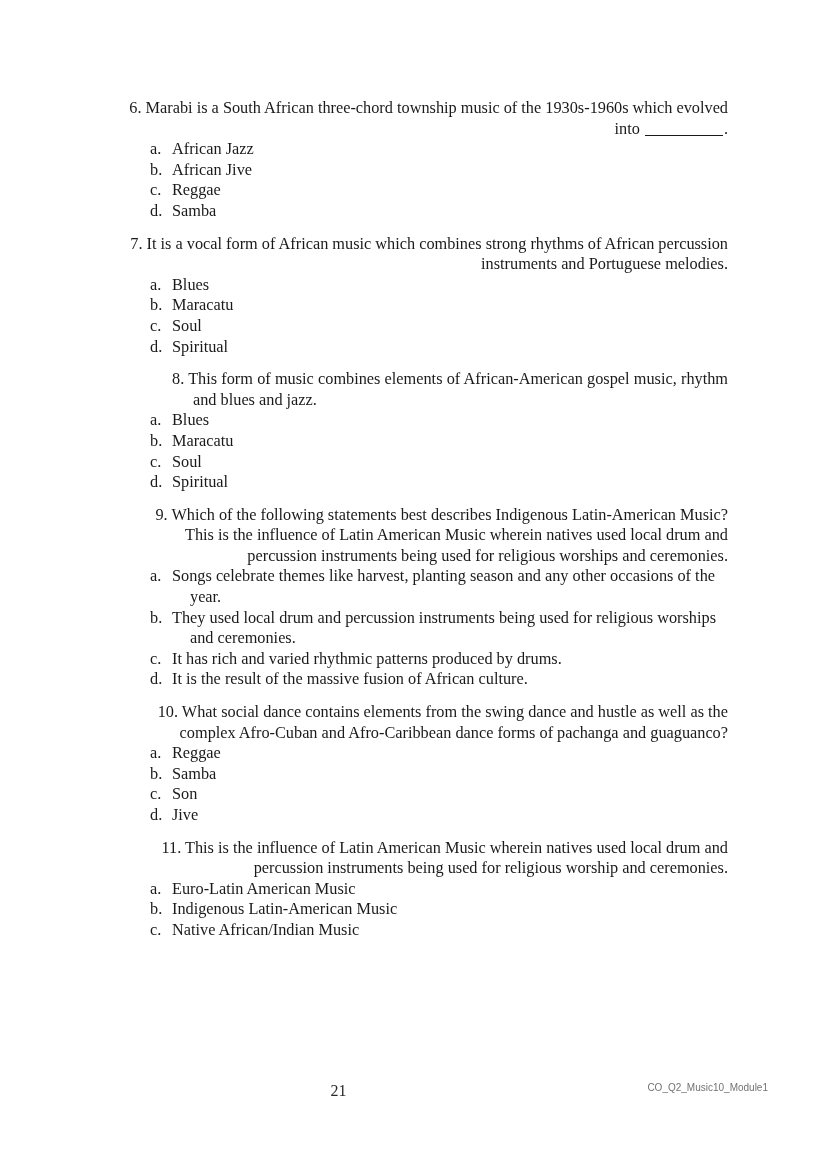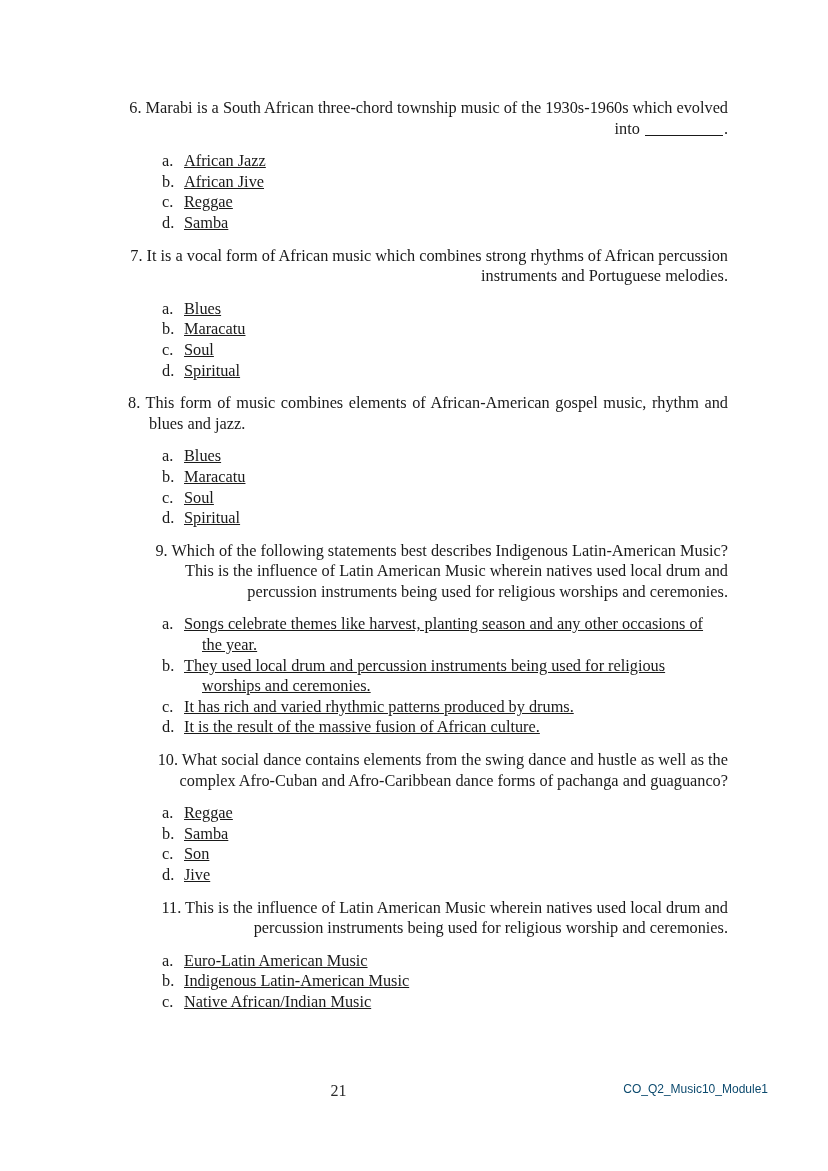--- a/index.html
+++ b/index.html
@@ -38,20 +38,21 @@
     font-size: 16.3px;
     line-height: 20.6px;
     padding-left: 21px;
     text-indent: -21px;
     text-align: right;
     white-space: normal;
   }
   .q.justify .q-stem {
     text-align: justify;
     text-justify: inter-word;
+    margin-left: 44px;
   }
   
   .q.no-hang .q-stem {
     padding-left: 0;
     text-indent: 0;
   }
   .q.wide-num .q-stem {
     padding-left: 28px;
     text-indent: -28px;
     margin-left: 8px;
@@ -60,23 +61,22 @@
     display: inline-block;
     width: 78px;
     border-bottom: 1.6px solid #1a1a1a;
     vertical-align: -2px;
     margin: 0 1px;
   }
 
   
   .opts {
     list-style: none;
-    margin: 12px;
+    margin: 0;
     padding: 0;
-    text-decoration: underline;
   }
   .opt {
     font-size: 16.3px;
     line-height: 20.6px;
     padding-left: 62px;
     text-indent: -40px;
     margin-left: 0;
   }
   .opt-letter {
     display: inline-block;
@@ -102,23 +102,23 @@
     width: 677px;
     text-align: center;
     font-size: 16px;
     font-family: "Liberation Serif", "DejaVu Serif", serif;
     color: #2a2a2a;
   }
   .module-code {
     position: absolute;
     right: 60px;
     top: 0;
-    font-size: 12px;
+    font-size: 10px;
     font-family: "Liberation Sans", "DejaVu Sans", sans-serif;
-    color: #0c4a6e;
+    color: #737373;
     white-space: nowrap;
   }
 </style>
 </head>
 <body>
 
 <div class="page">
   <div class="content">
 
     <div class="q no-hang">

